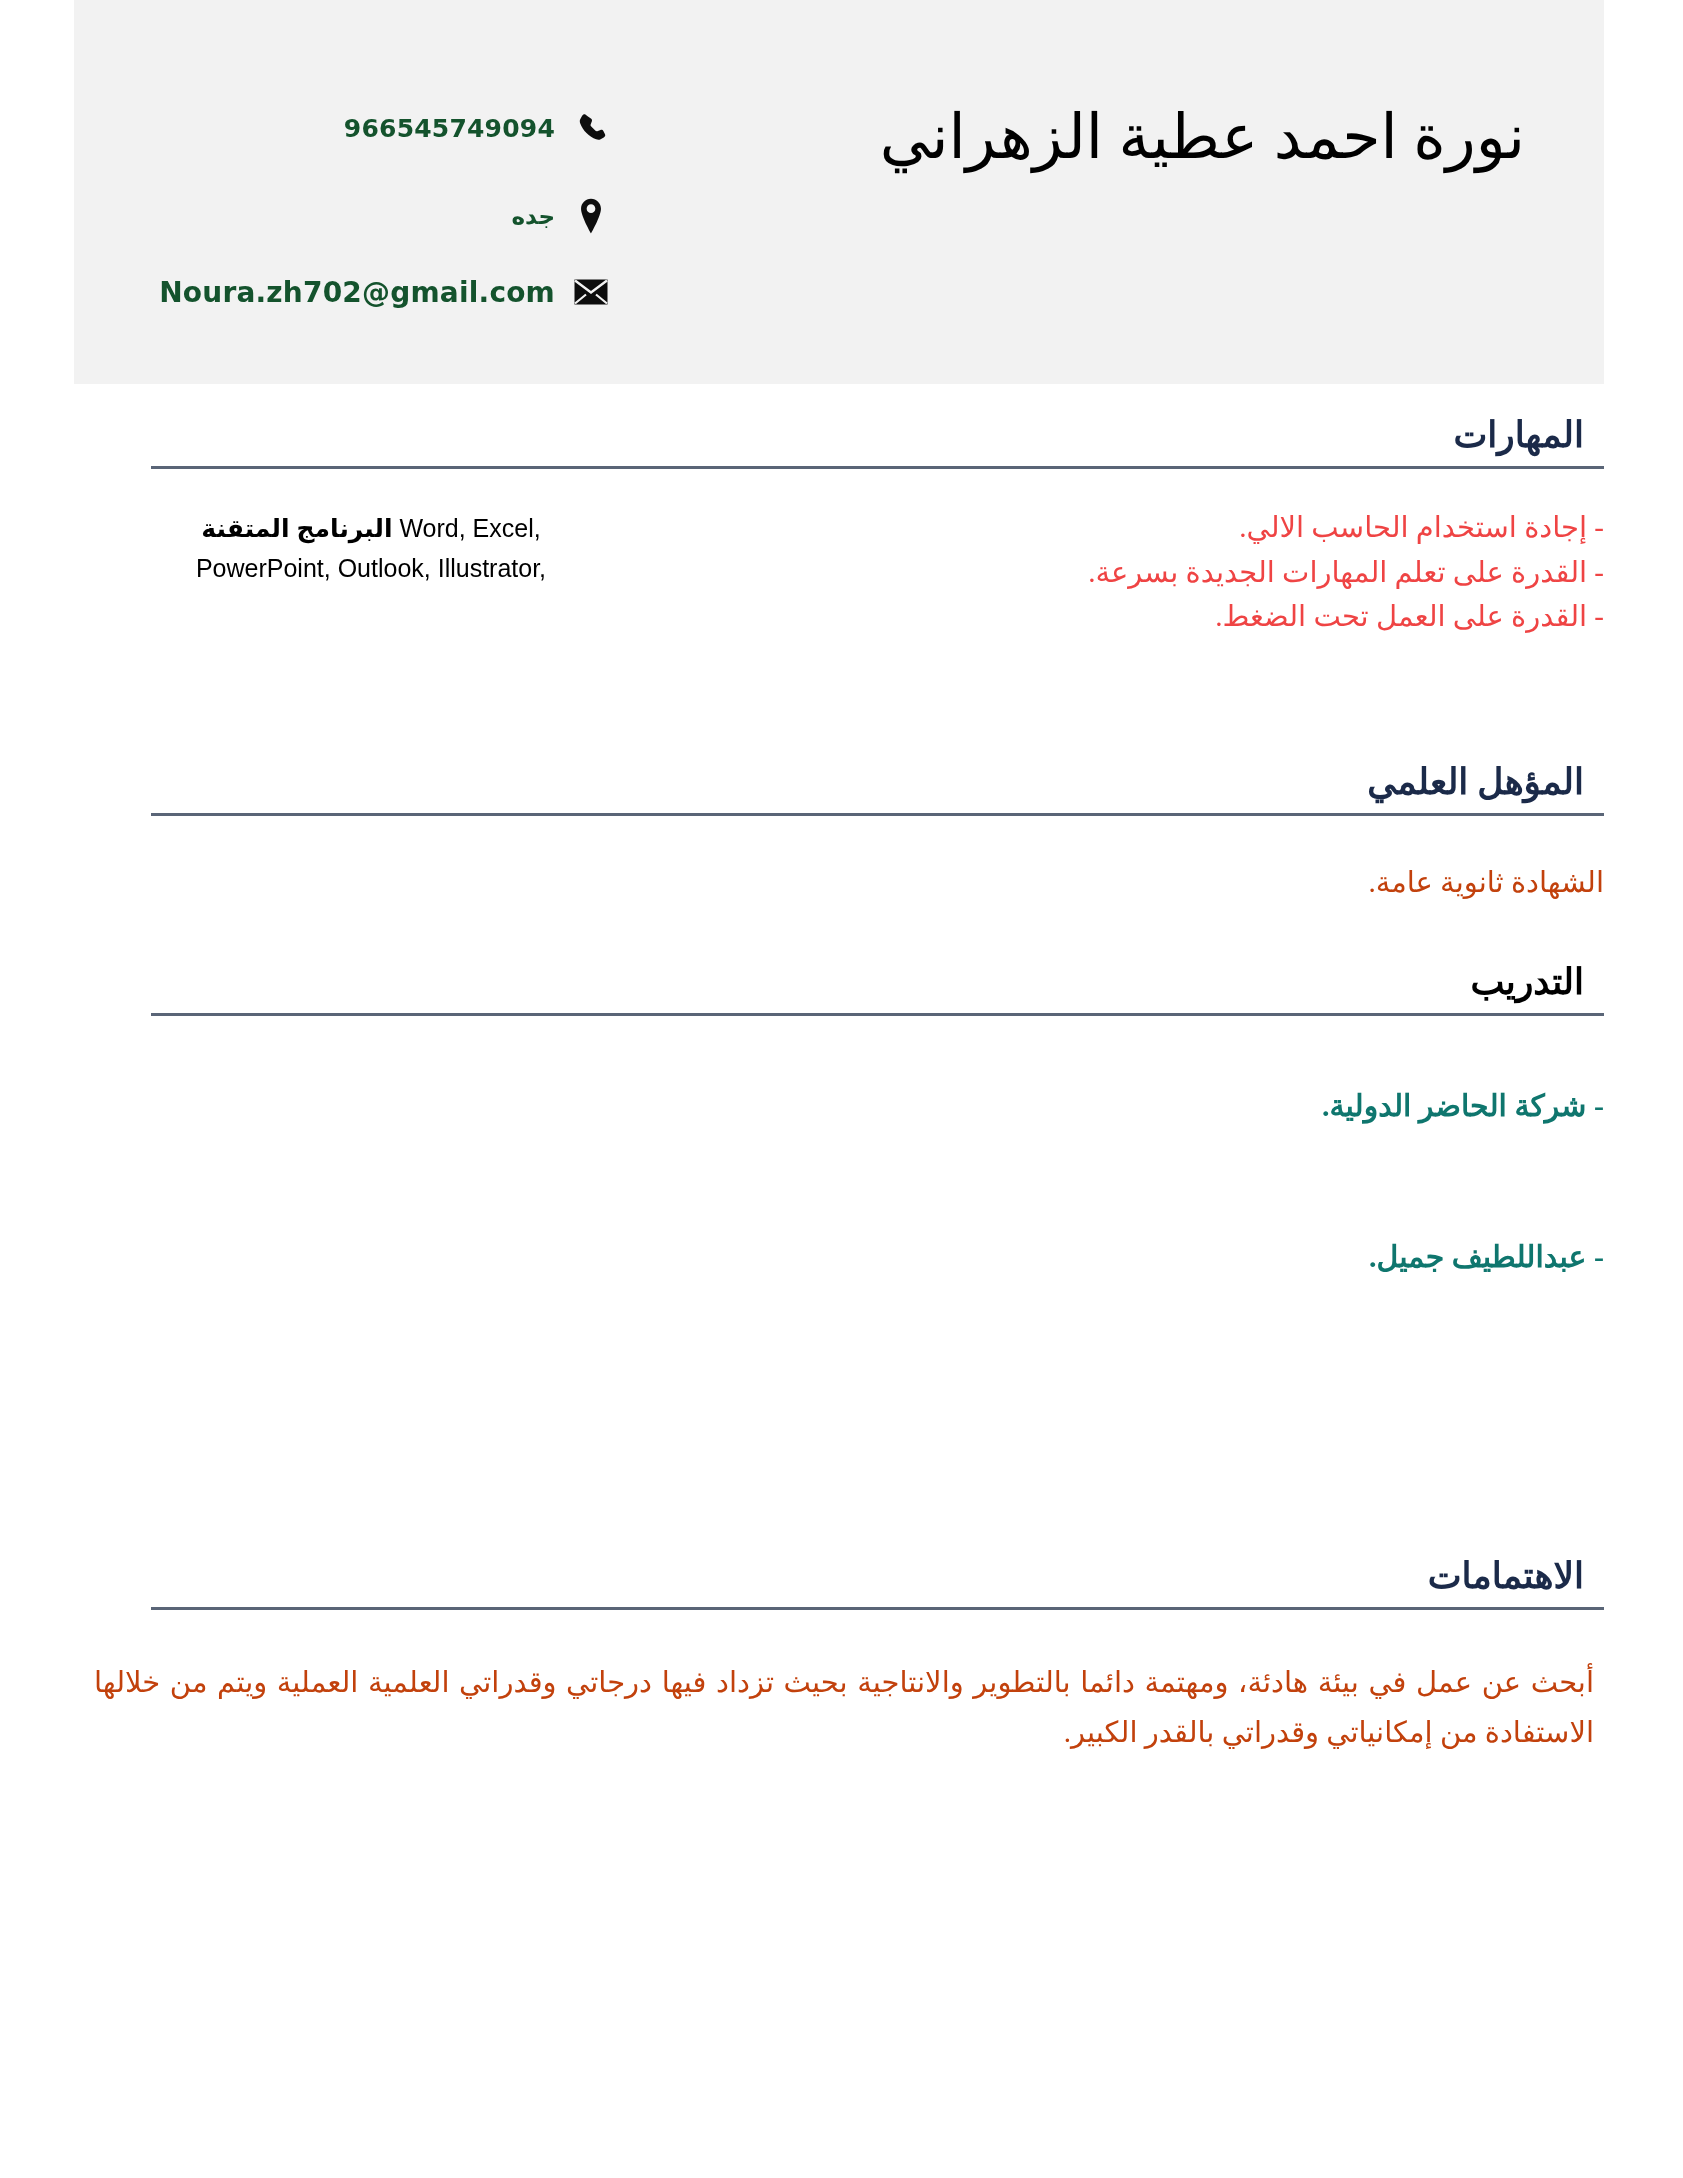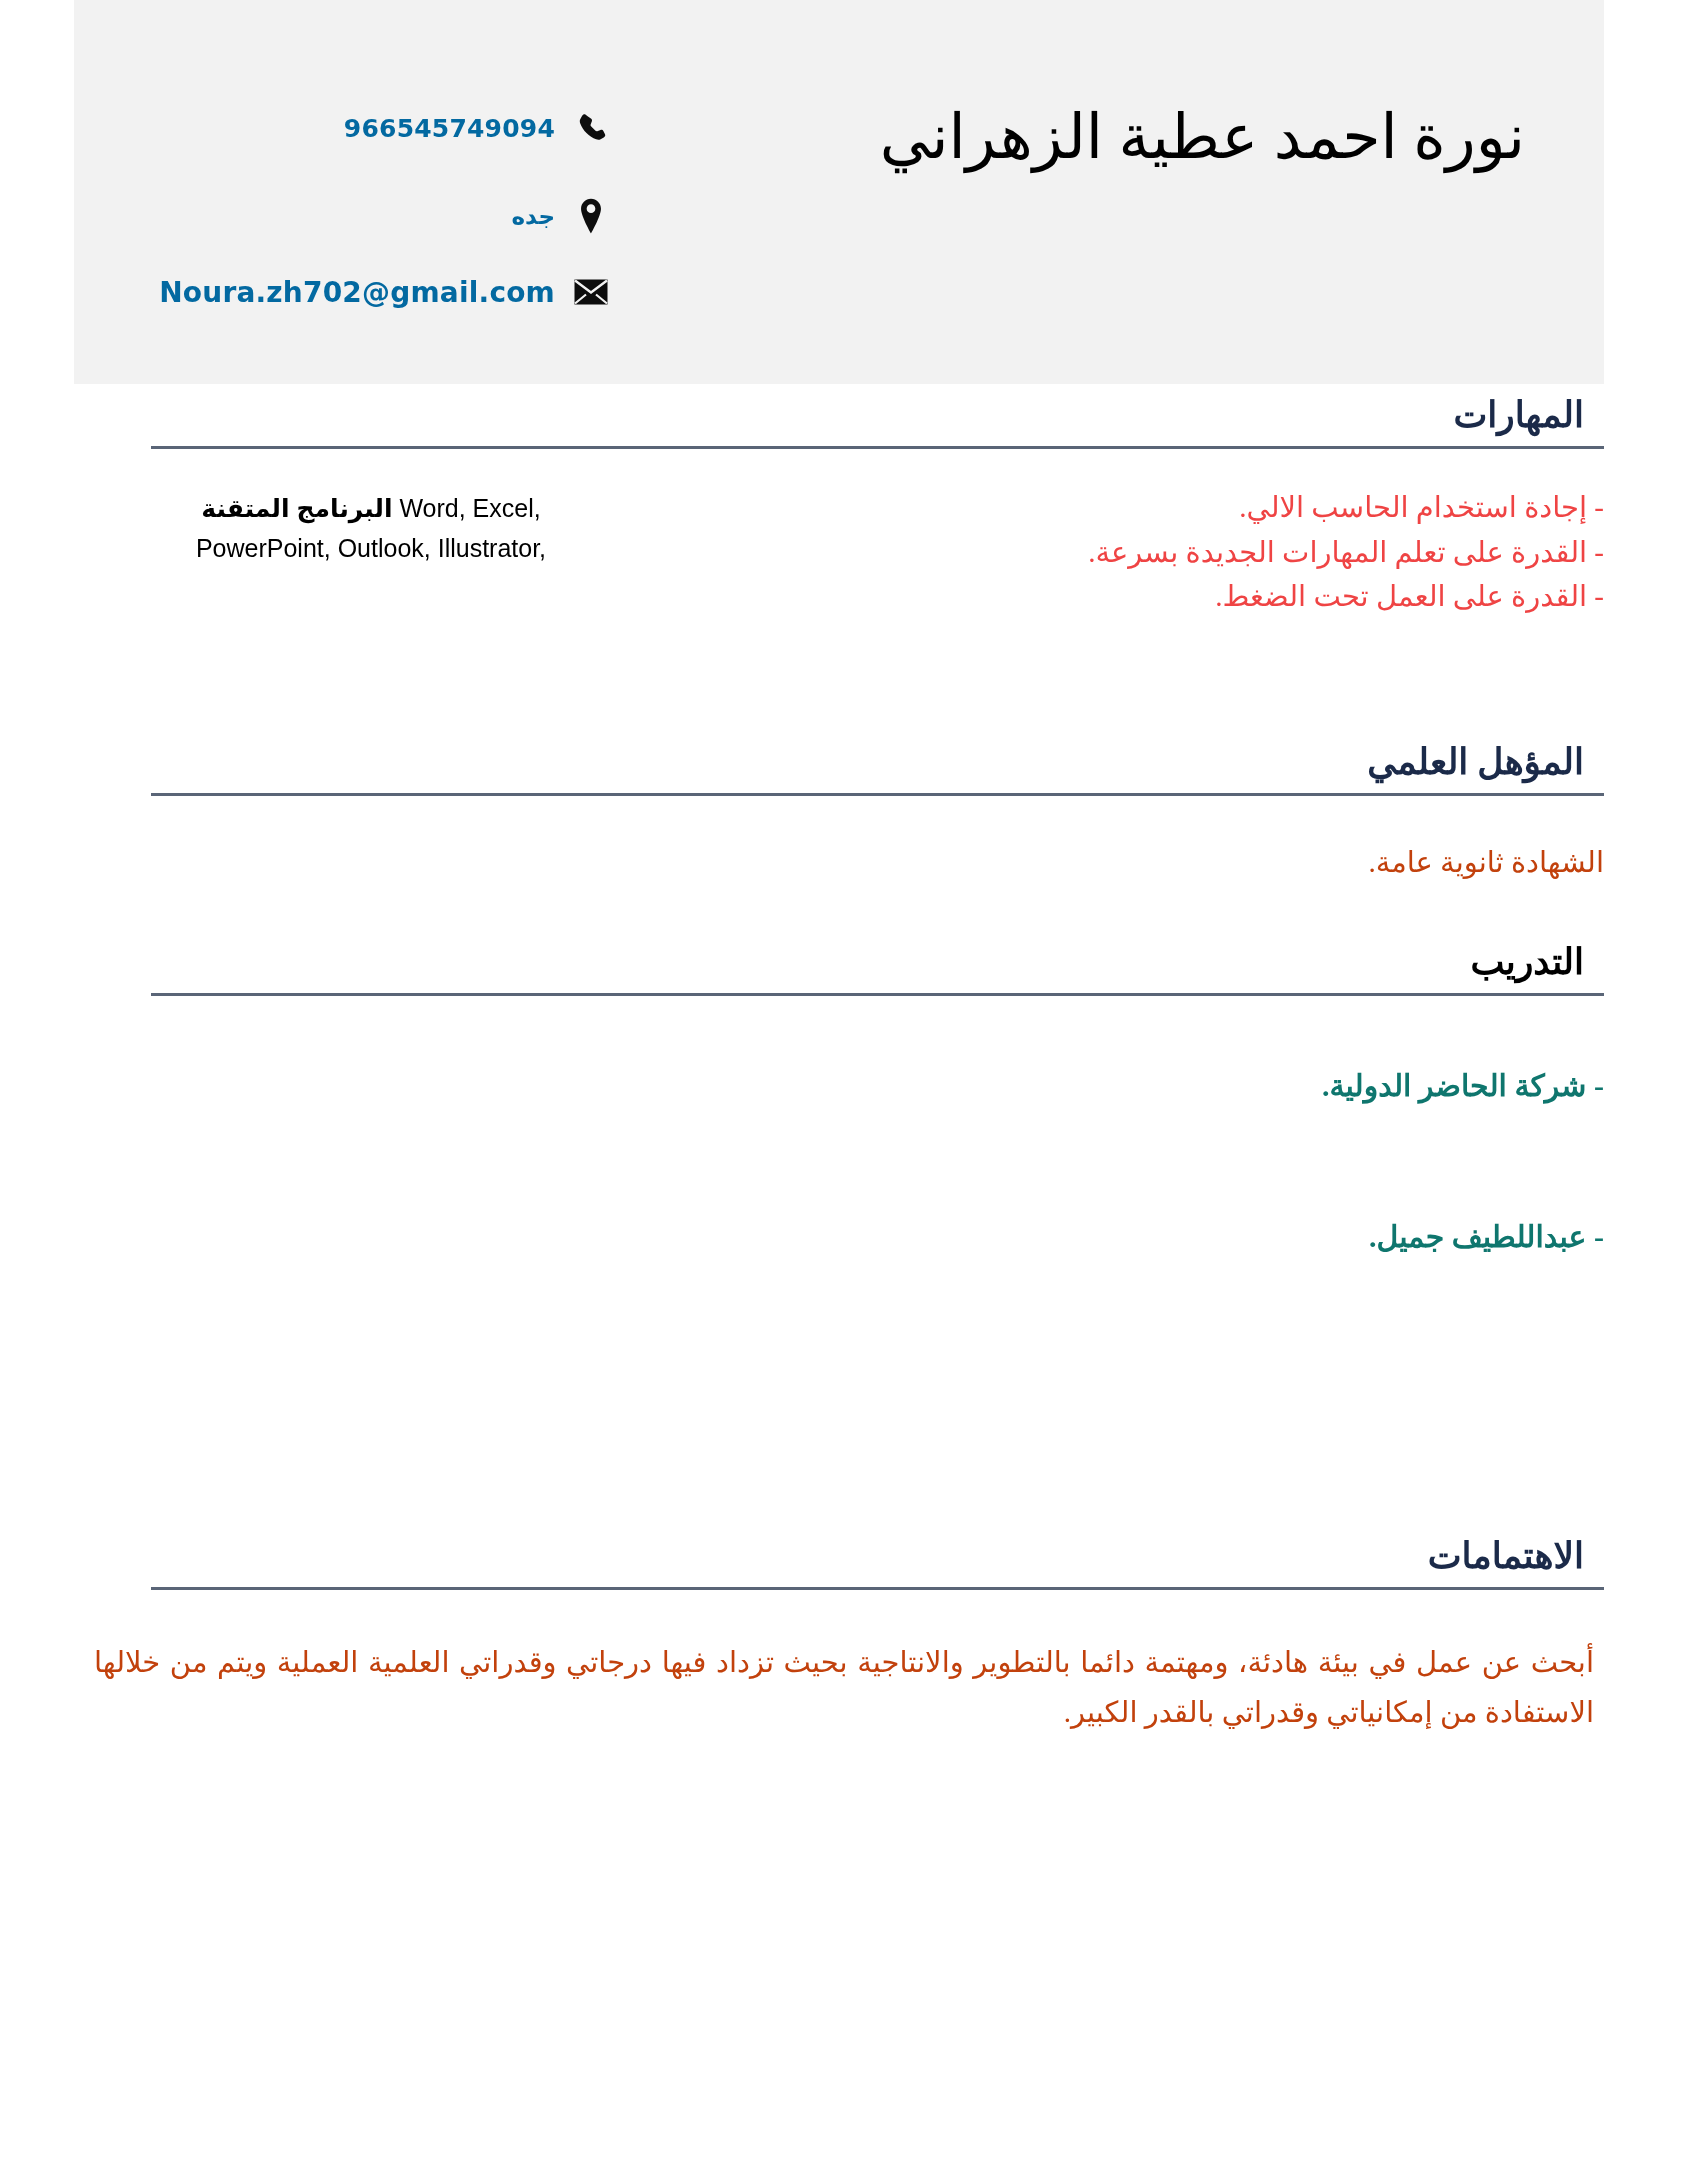--- a/index.html
+++ b/index.html
@@ -66,21 +66,21 @@
     display: flex;
     align-items: center;
     justify-content: center;
     color: #0d0d0d;
   }
   .contact-icon svg { display: block; }
   .contact-text {
     font-family: "DejaVu Sans", "Liberation Sans", sans-serif;
     font-size: 25px;
     font-weight: bold;
-    color: #0369a1;
+    color: #14532d;
     letter-spacing: 0.2px;
     white-space: nowrap;
     direction: ltr;
     text-align: right;
   }
   .contact-text.rtl-text {
     direction: rtl;
     font-size: 23px;
   }
   .row-phone { margin-bottom: 42px; }
@@ -96,20 +96,21 @@
   }
   .section-heading {
     font-family: "Liberation Serif", "DejaVu Serif", serif;
     font-size: 36px;
     font-weight: bold;
     text-align: right;
     padding-left: 0;
     padding-right: 20px;
     line-height: 1.18;
     white-space: nowrap;
+    margin-top: 20px;
   }
   .heading-navy { color: #1b2a49; }
   .heading-black { color: #000000; }
   .section-rule {
     height: 3px;
     background: #5a6577;
     margin-top: 10px;
     width: 1453px;
     margin-right: 0;
     margin-left: auto;

